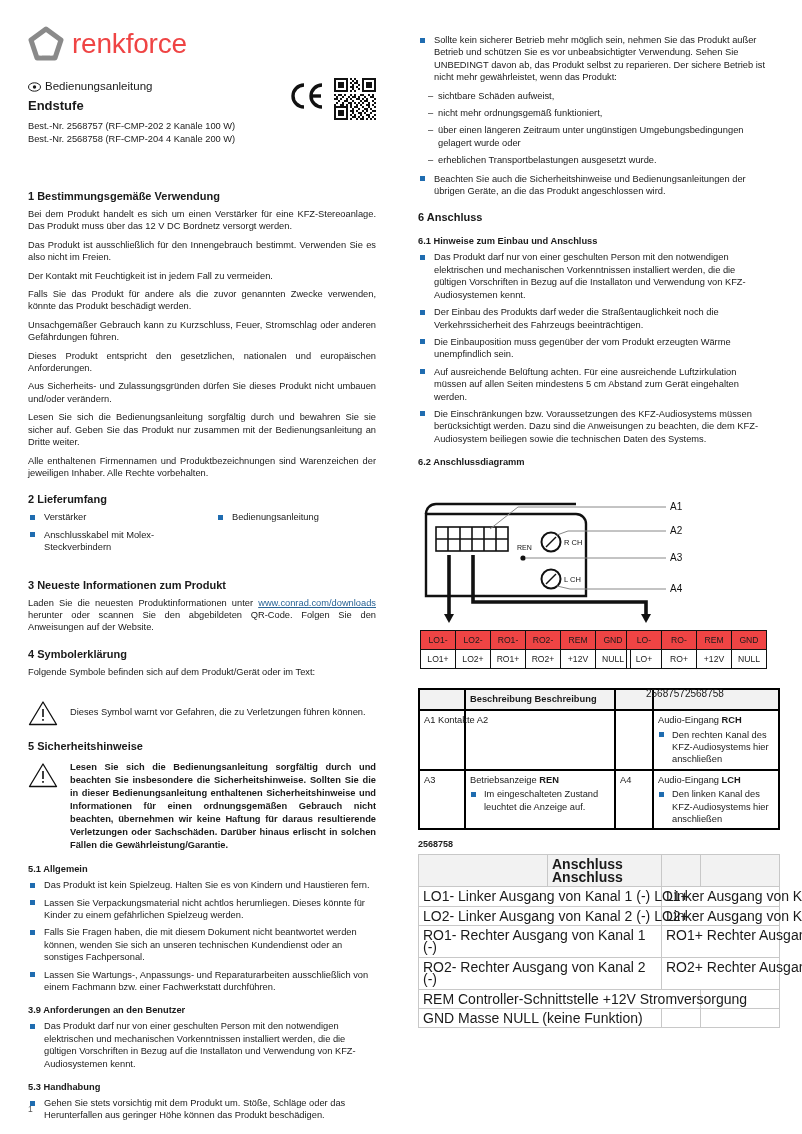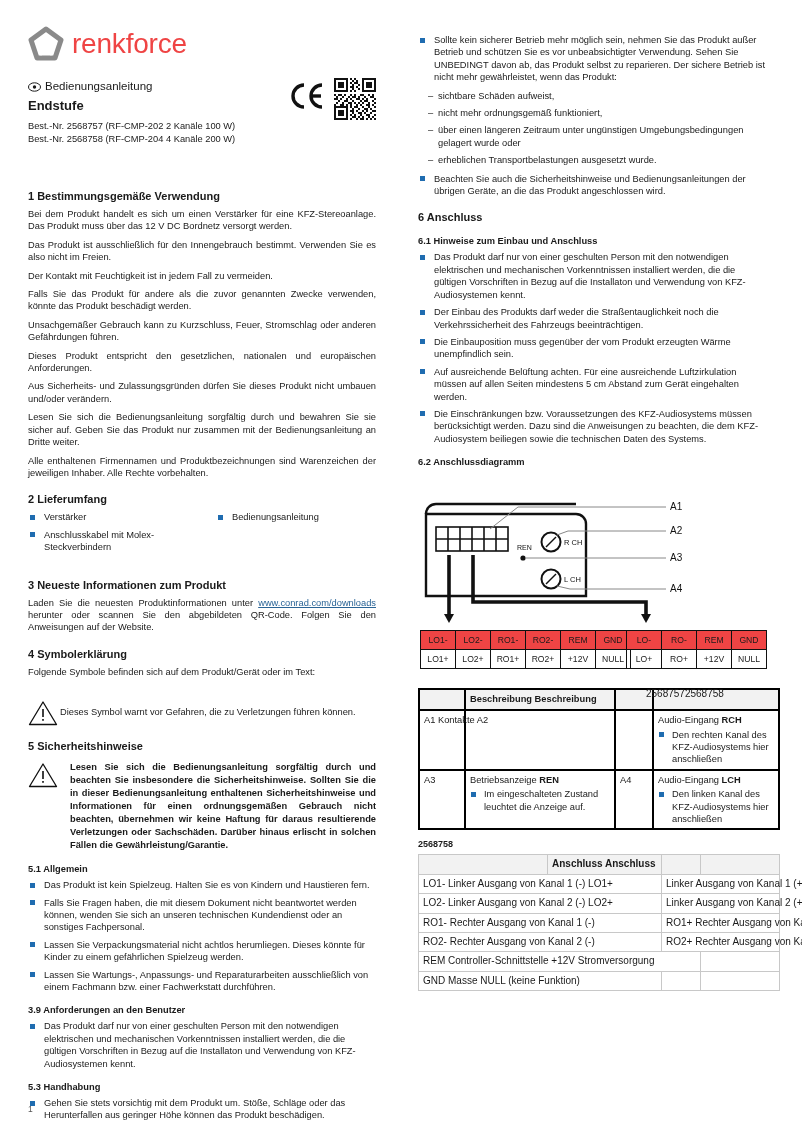--- a/index.html
+++ b/index.html
@@ -41,21 +41,21 @@
   ul.dashlist>li{position:relative;padding-left:10px;font-size:9.3px;line-height:12.4px;margin-bottom:5px;}
   ul.dashlist>li:before{content:"\2013";position:absolute;left:0;top:0;}
 
   .two-col-list{display:flex;gap:28px;}
   .two-col-list>ul{flex:1;}
 
   
   .warn-row{display:flex;gap:12px;align-items:flex-start;margin:8px 0 4px 0;}
   .warn-tri{flex:0 0 auto;width:30px;height:26px;margin-top:1px;}
   .warn-text{font-size:9.3px;line-height:13px;font-weight:bold;text-align:justify;}
-  .sym-row{display:flex;gap:2px;align-items:flex-start;margin:8px 0 2px 0;}
+  .sym-row{display:flex;gap:12px;align-items:flex-start;margin:8px 0 2px 0;}
   .sym-text{font-size:9.3px;line-height:12.4px;padding-top:7px;}
 
   
   .diagram{position:relative;height:150px;margin-top:8px;}
   .diagram svg{position:absolute;left:0;top:0;}
 
   
   .pin-wrap{position:relative;height:52px;margin-top:4px;}
   table.pin{border-collapse:collapse;position:absolute;top:0;}
   table.pin td{border:1px solid #111;font-size:8.6px;text-align:center;
@@ -74,21 +74,21 @@
   .desc-c1{width:36px;}
   .desc-c2{width:140px;}
   .desc-c3{width:28px;}
   table.desc ul{list-style:none;margin:2px 0 0 0;padding:0;}
   table.desc ul li{position:relative;padding-left:14px;line-height:12.4px;}
   table.desc ul li:before{content:"";position:absolute;left:1px;top:3.5px;width:5px;height:5px;background:#1f6cb0;}
   .nowrap-over{white-space:nowrap;}
   .artlabel{font-size:9px;font-weight:bold;margin-top:9px;}
 
   table.conn{border-collapse:collapse;width:362px;margin-top:5px;table-layout:fixed;}
-  table.conn td{border:1px solid #c8c8c8;font-size:10px;line-height:12.4px;padding:3px 4px;vertical-align:top;}
+  table.conn td{border:1px solid #c8c8c8;font-size:14px;line-height:12.4px;padding:3px 4px;vertical-align:top;}
   table.conn tr.head td{background:#f2f2f2;font-weight:bold;}
   .conn-c1{width:120px;}
   .conn-c2{width:105px;}
   .conn-c3{width:30px;}
   .ovf{white-space:nowrap;overflow:visible;}
 
   .pagenum{position:absolute;left:28px;top:1104px;font-size:8.5px;color:#555;}
 </style>
 </head>
 <body>
@@ -300,22 +300,22 @@
           <rect x="14.2" y="9" width="1.6" height="8" fill="#111"></rect>
           <rect x="14.2" y="19" width="1.6" height="1.8" fill="#111"></rect>
         </svg>
       </span>
       <span class="warn-text">Lesen Sie sich die Bedienungsanleitung sorgfältig durch und beachten Sie insbesondere die Sicherheitshinweise. Sollten Sie die in dieser Bedienungsanleitung enthaltenen Sicherheitshinweise und Informationen für einen ordnungsgemäßen Gebrauch nicht beachten, übernehmen wir keine Haftung für daraus resultierende Verletzungen oder Sachschäden. Darüber hinaus erlischt in solchen Fällen die Gewährleistung/Garantie.</span>
     </div>
 
     <h3 class="sub">5.1 Allgemein</h3>
     <ul class="blist">
       <li>Das Produkt ist kein Spielzeug. Halten Sie es von Kindern und Haustieren fern.</li>
+      <li>Lassen Sie Verpackungsmaterial nicht achtlos herumliegen. Dieses könnte für Kinder zu einem gefährlichen Spielzeug werden.</li>
       <li>Falls Sie Fragen haben, die mit diesem Dokument nicht beantwortet werden können, wenden Sie sich an unseren technischen Kundendienst oder an sonstiges Fachpersonal.</li>
-      <li>Lassen Sie Verpackungsmaterial nicht achtlos herumliegen. Dieses könnte für Kinder zu einem gefährlichen Spielzeug werden.</li>
       <li>Lassen Sie Wartungs-, Anpassungs- und Reparaturarbeiten ausschließlich von einem Fachmann bzw. einer Fachwerkstatt durchführen.</li>
     </ul>
 
     <h3 class="sub">3.9 Anforderungen an den Benutzer</h3>
     <ul class="blist">
       <li>Das Produkt darf nur von einer geschulten Person mit den notwendigen elektrischen und mechanischen Vorkenntnissen installiert werden, die die gültigen Vorschriften in Bezug auf die Installaton und Verwendung von KFZ-Audiosystemen kennt.</li>
     </ul>
 
     <h3 class="sub">5.3 Handhabung</h3>
     <ul class="blist">

